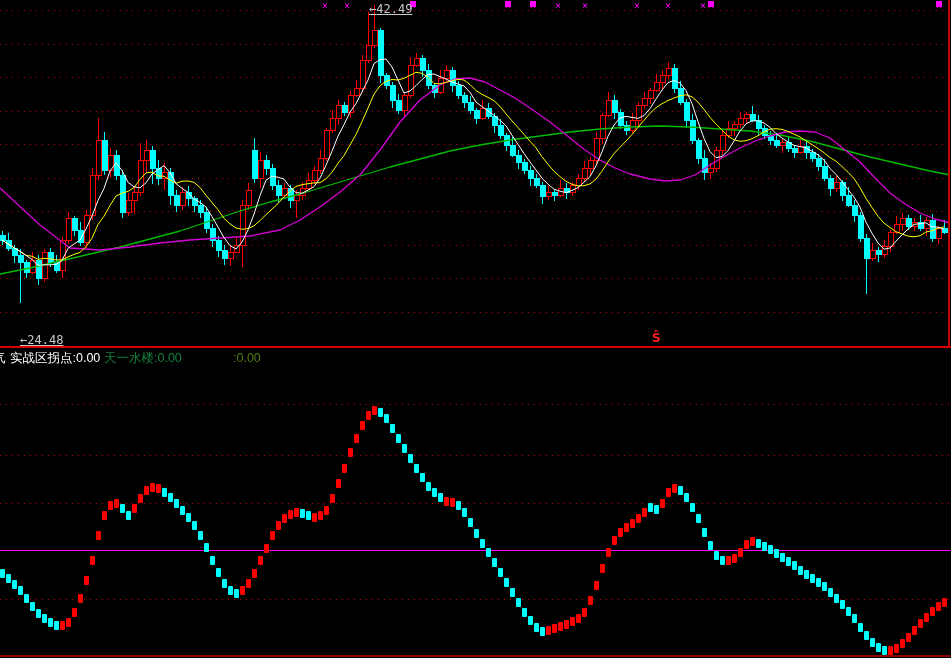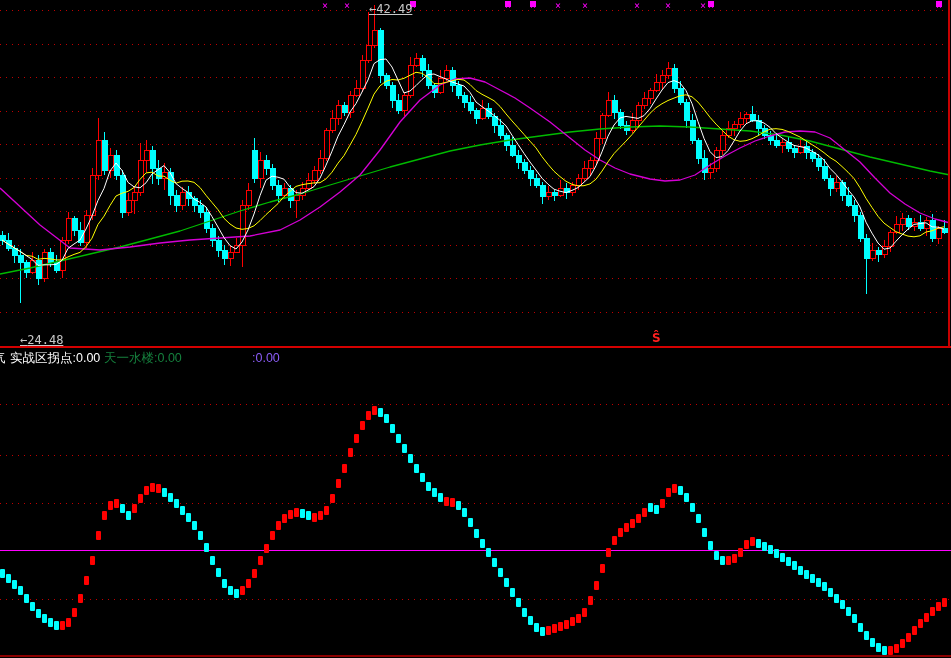--- a/index.html
+++ b/index.html
@@ -19,21 +19,21 @@
   #low-annot{left:20px;top:302px;margin-top:32px;}
   #signal-marker{position:absolute;left:652px;top:331px;color:#ff2020;font-size:12px;
          font-weight:bold;font-family:"DejaVu Sans",sans-serif;}
   #status-bar{position:absolute;left:0;top:349px;width:932px;height:18px;background:#000;
          font-size:12.5px;line-height:18px;}
   #edge-glyph{position:absolute;left:0;top:0;width:8px;height:18px;overflow:hidden;color:#fff;}
   #edge-glyph span{display:inline-block;margin-left:-7px;}
   .sb-item{position:absolute;top:0;white-space:pre;}
   #sb-item-1{left:10px;color:#ffffff;}
   #sb-item-2{left:104px;color:#15803d;}
-  #sb-item-3{left:252px;color:#8b5cf6;}
+  #sb-item-3{left:233px;color:#4d7c0f;}
 </style>
 </head>
 <body>
 
 <div id="screen">
   <div class="panel-bg" id="main-panel-bg"></div>
   <div class="panel-bg" id="indicator-panel-bg"></div>
 
   <svg id="chart-svg" width="951" height="658">
       <line x1="0" y1="10.5" x2="951" y2="10.5" stroke="#c00000" stroke-width="1" stroke-dasharray="1 5" shape-rendering="crispEdges"></line>

